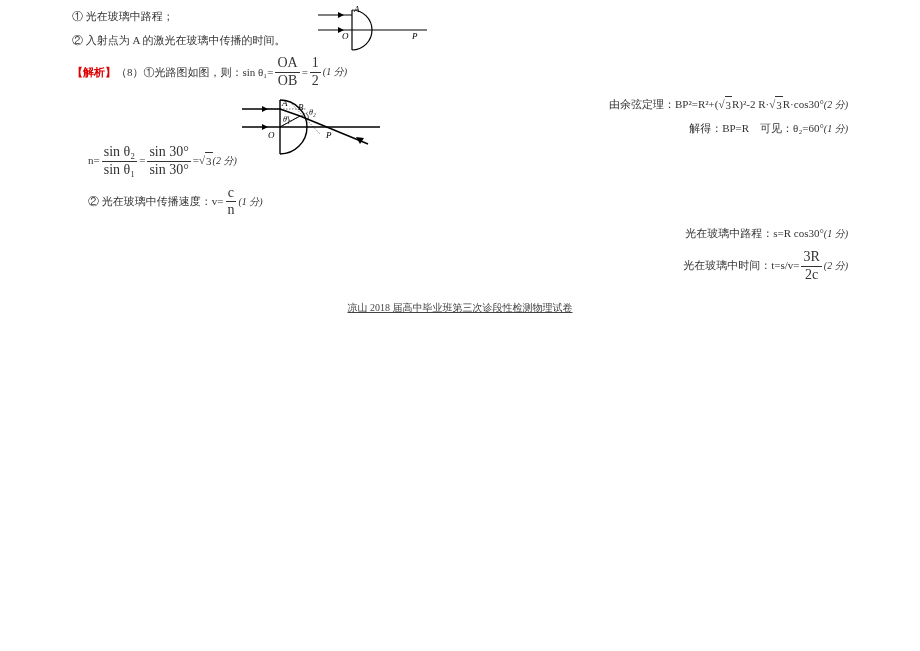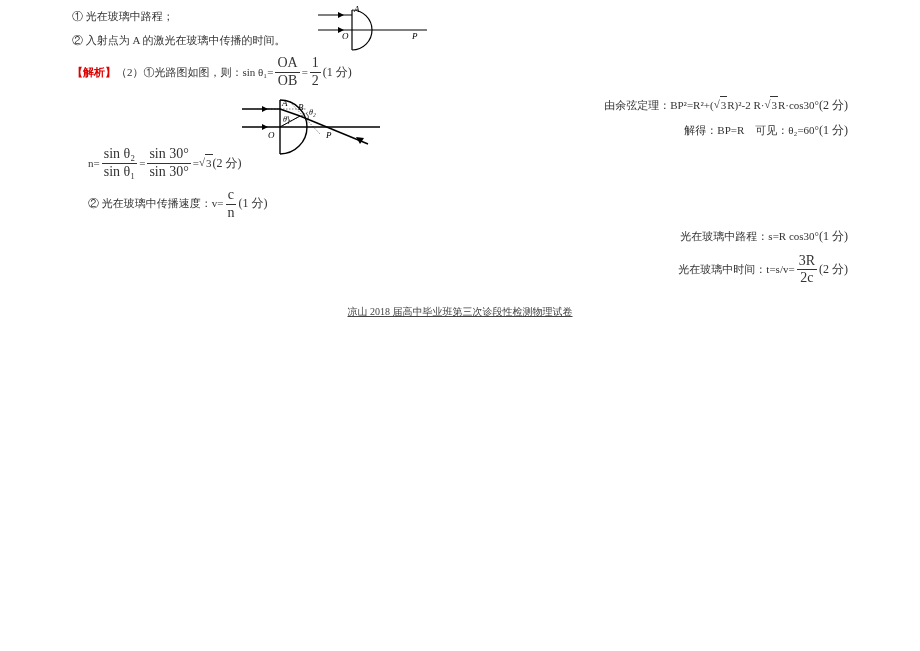--- a/index.html
+++ b/index.html
@@ -38,21 +38,21 @@
       align-items: flex-start;
     }
     .sqrt::before {
       content: "√";
       font-size: 11px;
     }
     .sqrt .rad {
       border-top: 1px solid #333;
       padding: 0 1px;
     }
-    .score { font-size: 12px; }
+    .score { font-size: 10px; font-style: italic; }
     .diagram-top {
       position: absolute;
       top: 4px;
       left: 312px;
     }
     .diagram-mid {
       position: absolute;
       top: 96px;
       left: 238px;
     }
@@ -105,21 +105,21 @@
     <text x="45" y="26" font-size="8" font-style="italic">θ₁</text>
     <text x="71" y="19" font-size="8" font-style="italic">θ₂</text>
   </svg>
 </div>
 
 <div class="line">① 光在玻璃中路程；</div>
 <div class="line">② 入射点为 A 的激光在玻璃中传播的时间。</div>
 
 <div class="line">
   <span class="analysis-label">【解析】</span>
-  <span>（2）①光路图如图，则：sin θ₁=</span>
+  <span>（8）①光路图如图，则：sin θ₁=</span>
   <span class="frac">
     <span class="num">OA</span>
     <span class="den">OB</span>
   </span>
   <span>=</span>
   <span class="frac">
     <span class="num">1</span>
     <span class="den">2</span>
   </span>
   <span class="score">(1 分)</span>

